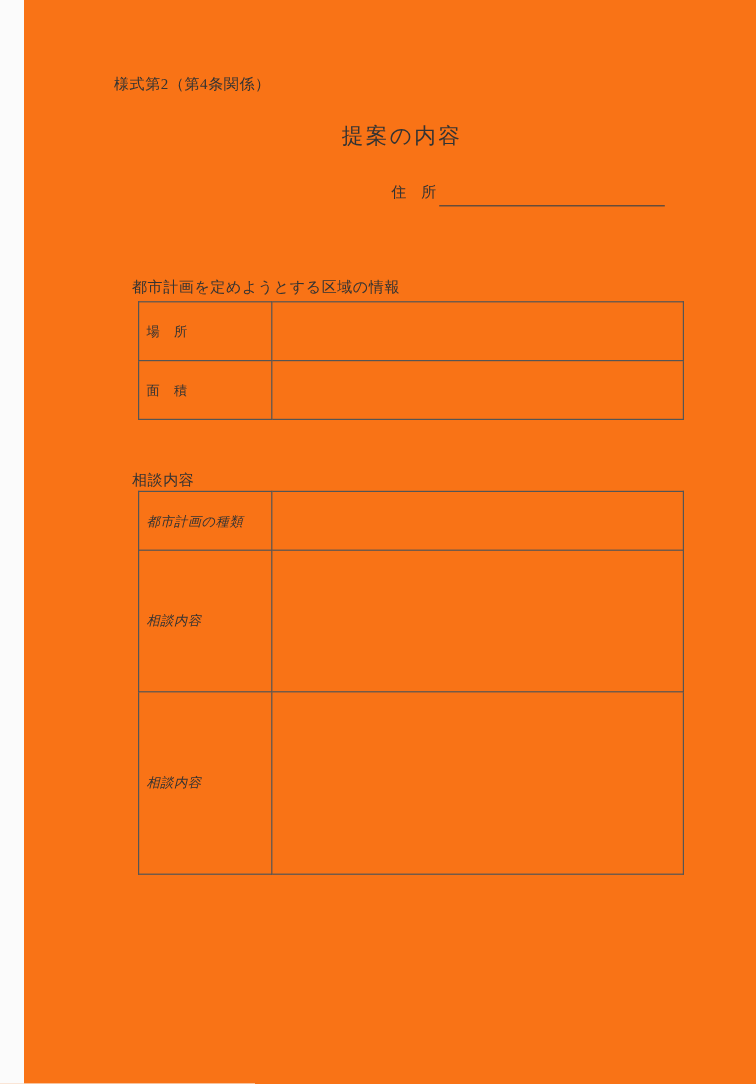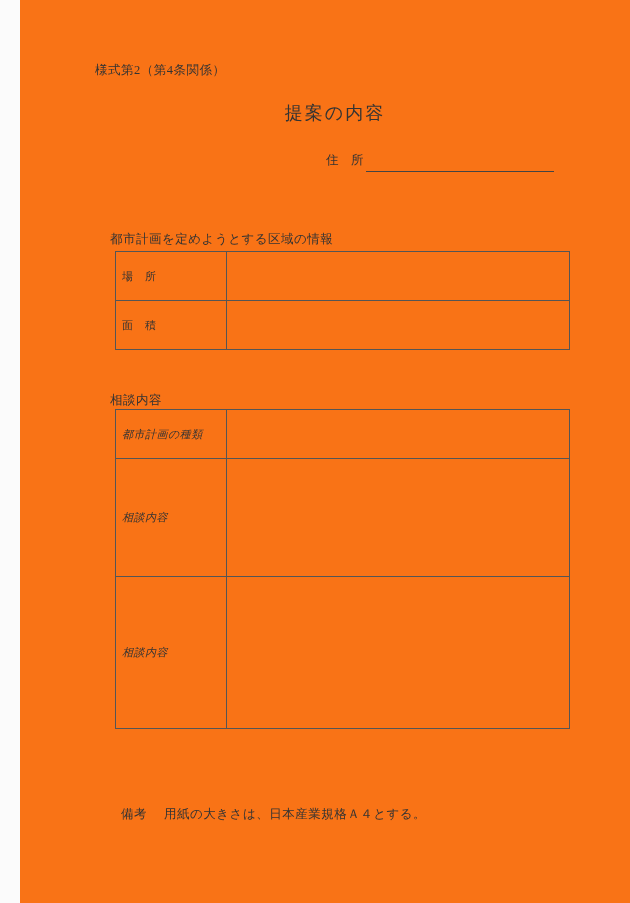--- a/index.html
+++ b/index.html
@@ -134,17 +134,14 @@
         <td class="lbl">相談内容</td>
         <td class="val"></td>
       </tr>
       <tr class="h151">
         <td class="lbl">相談内容</td>
         <td class="val"></td>
       </tr>
     </tbody>
   </table>
 
-  <div class="note">
-    <span>備考</span><span class="note-text">用紙の大きさは、日本産業規格Ａ４とする。</span>
-  </div>
 
 </div>
 
 </body></html>

